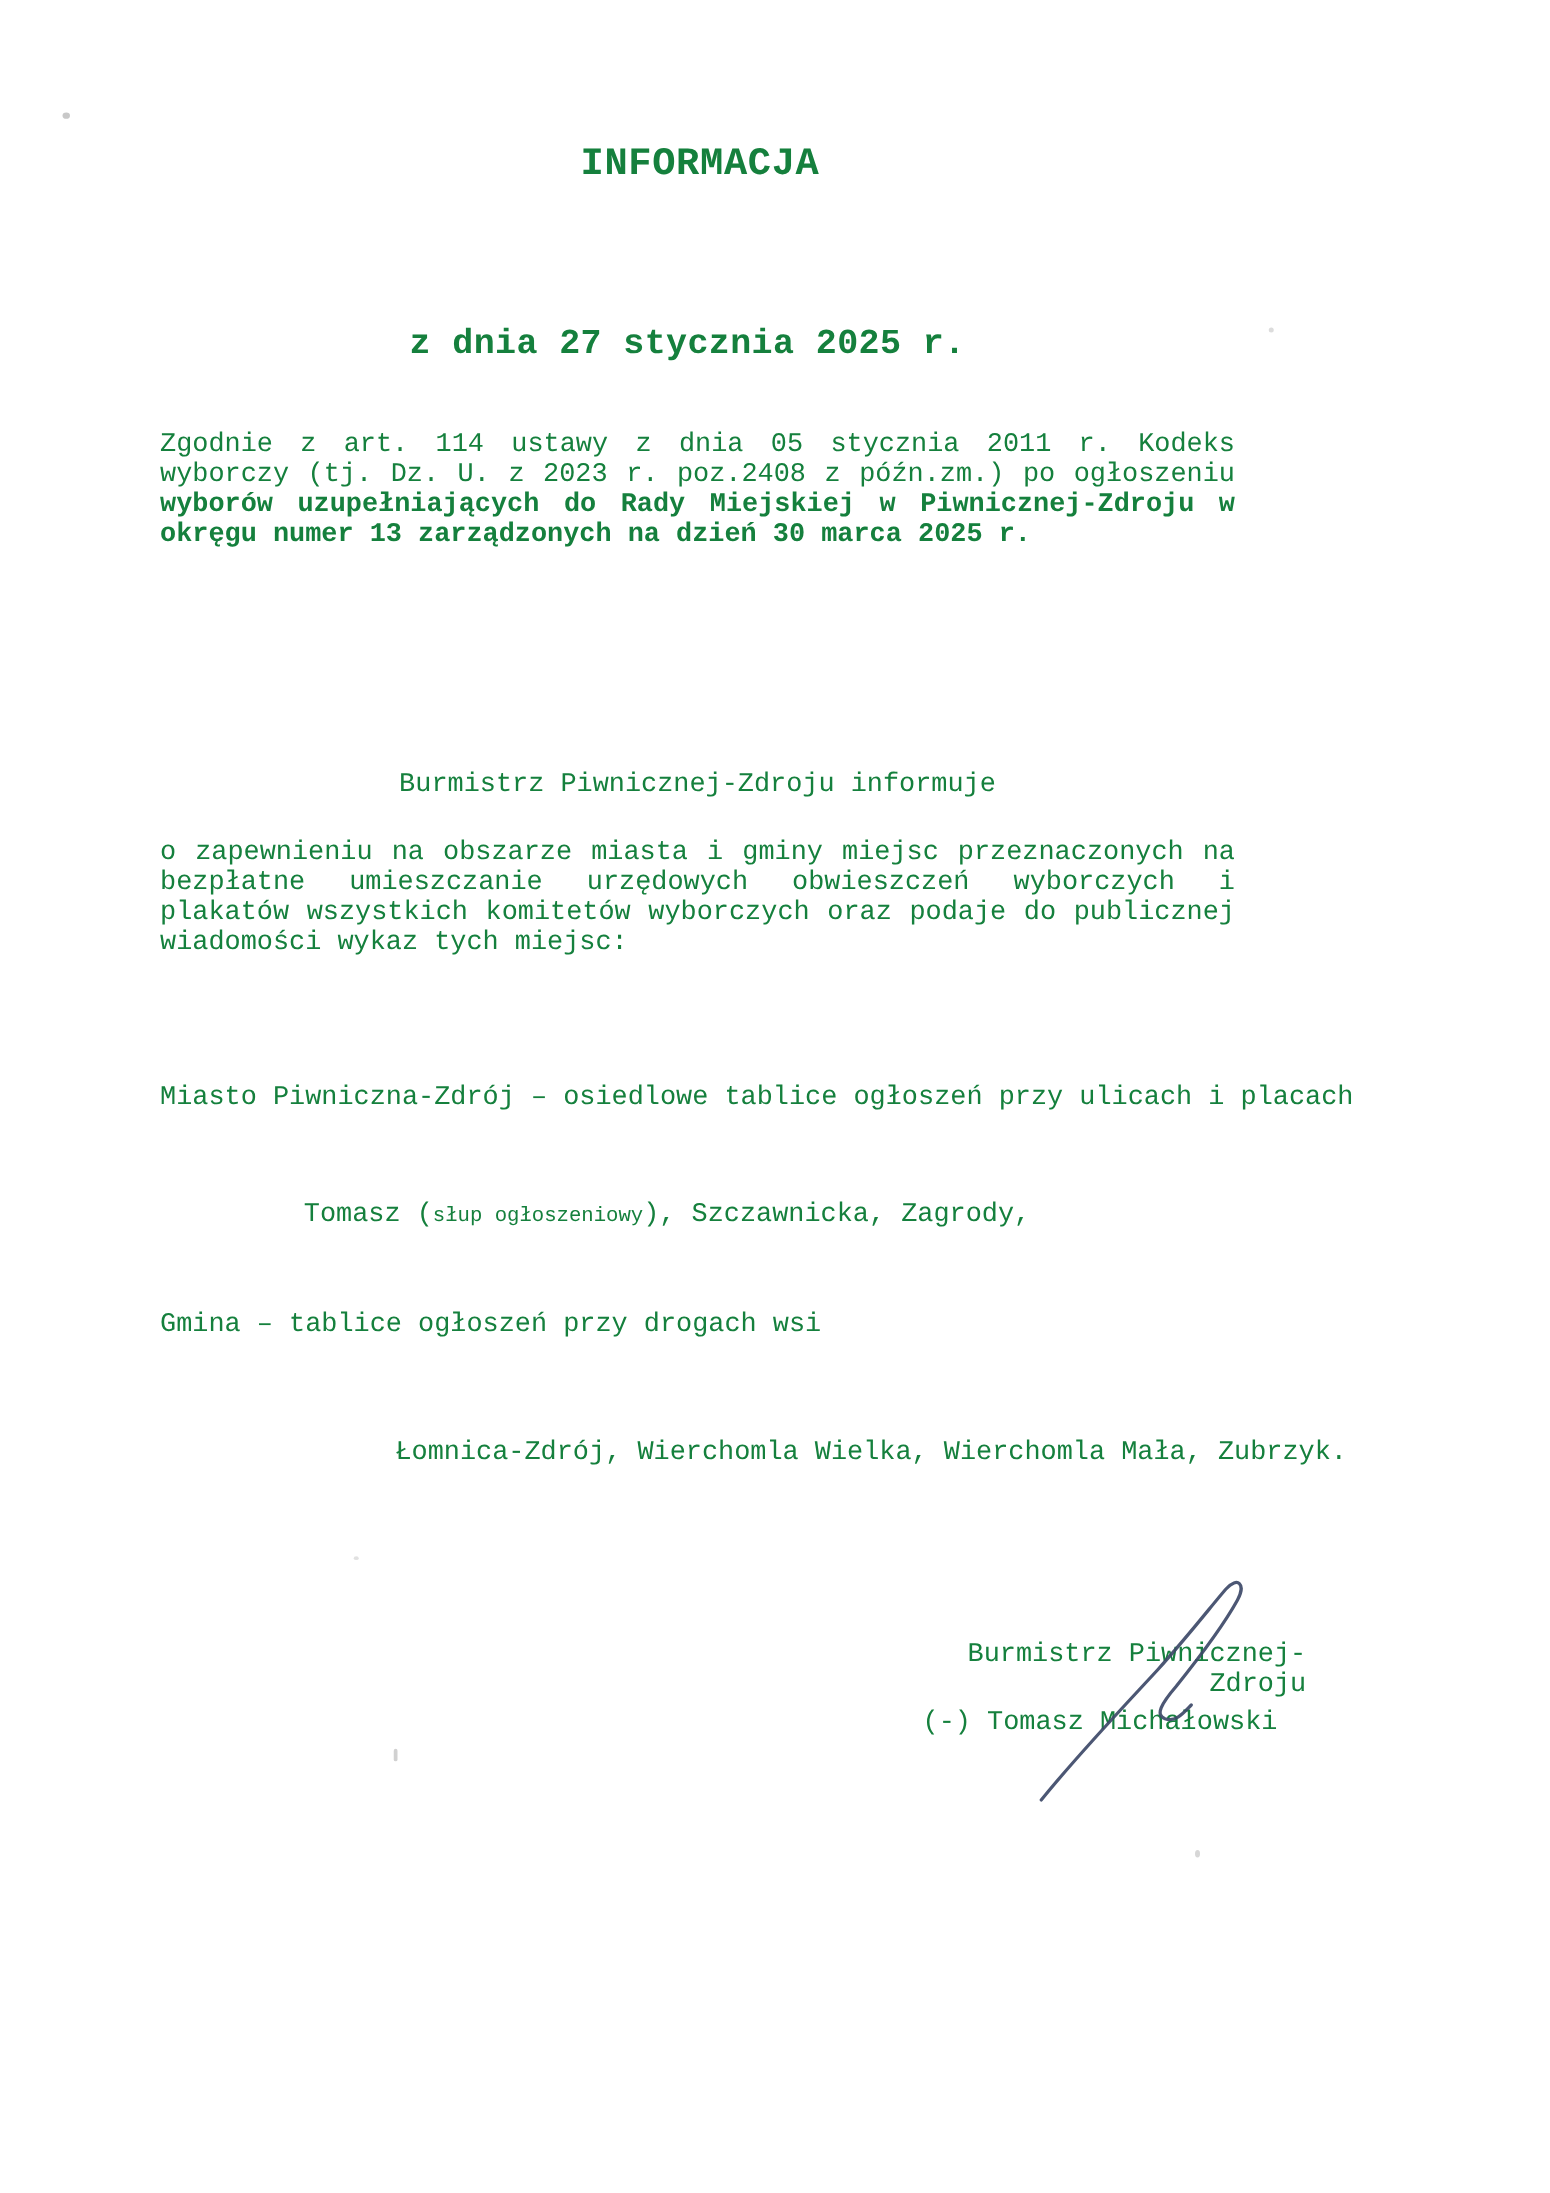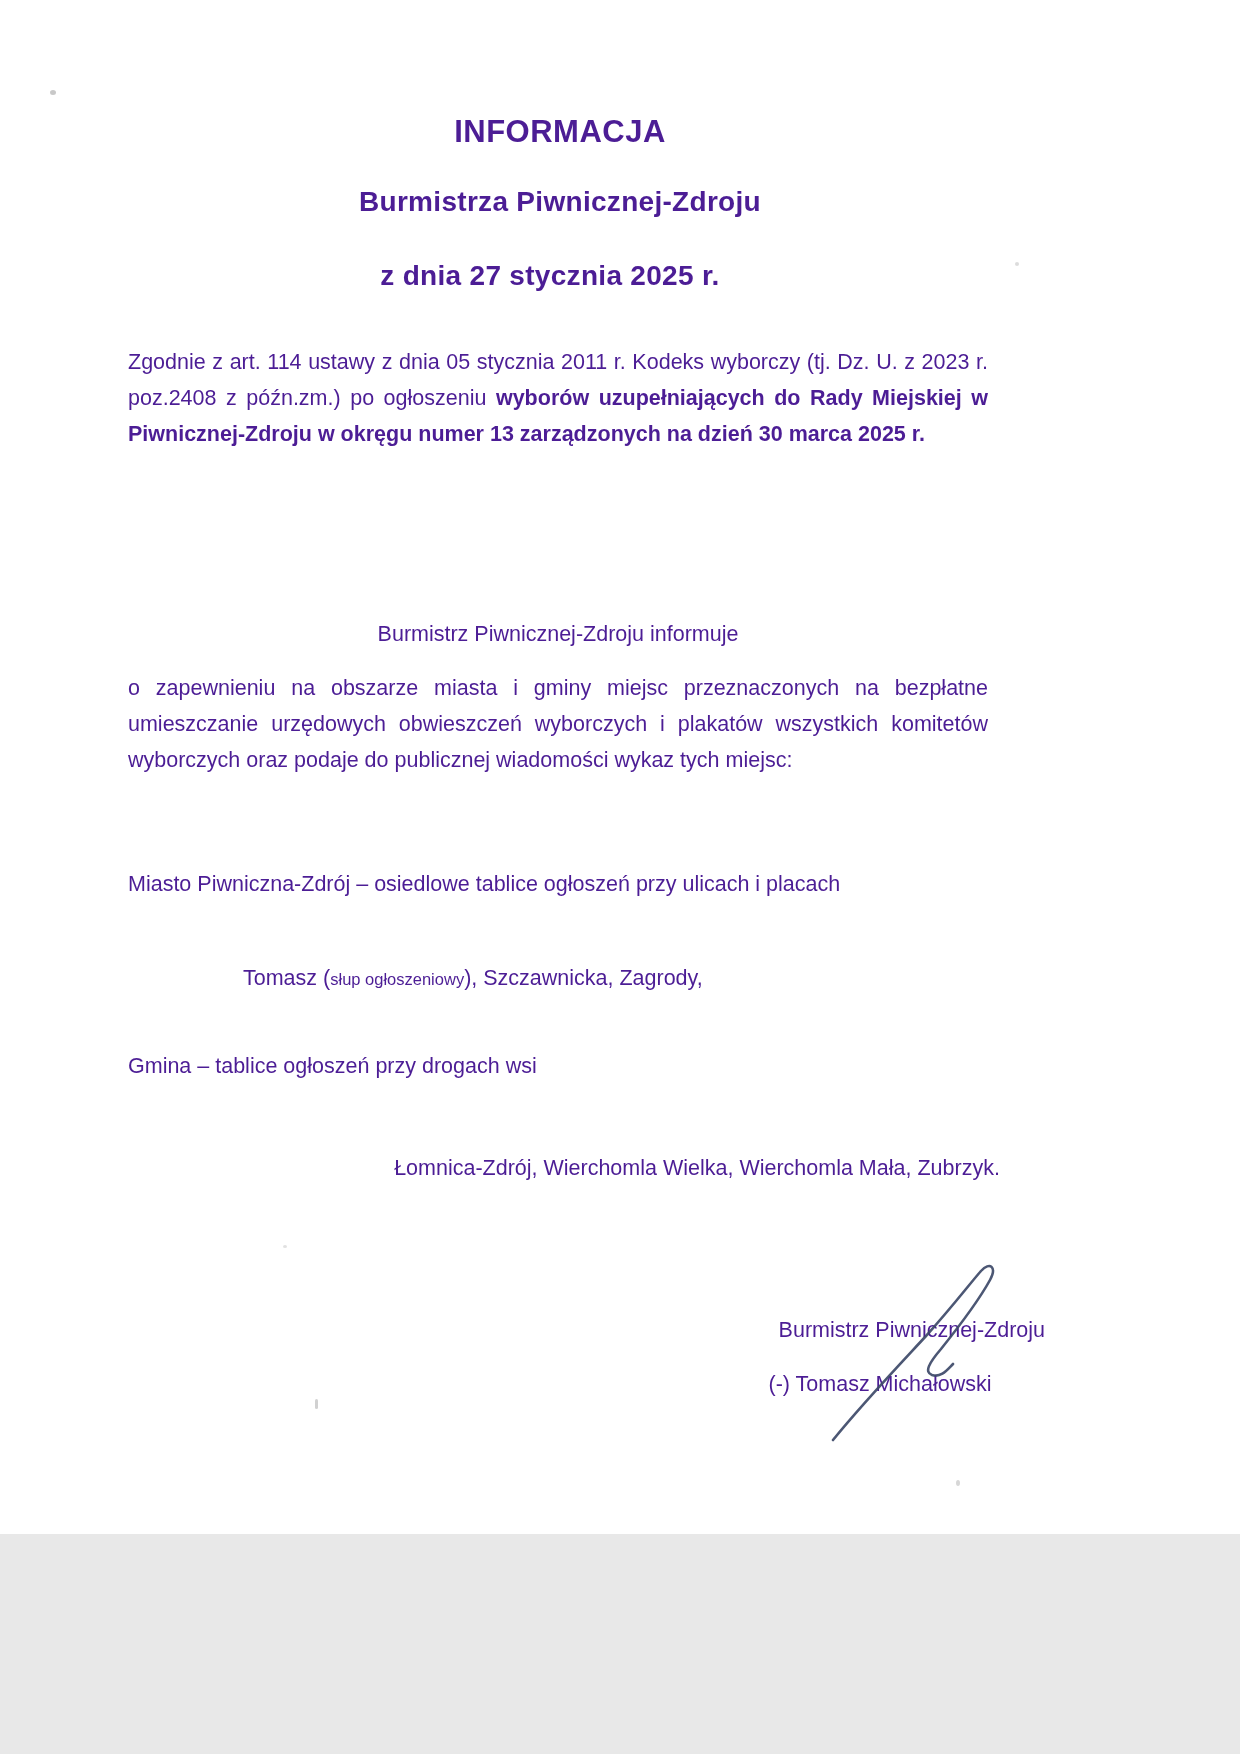--- a/index.html
+++ b/index.html
@@ -1,42 +1,42 @@
 <!DOCTYPE html>
 <html lang="pl"><head>
 <meta charset="utf-8">
 <style>
   html,body{margin:0;padding:0;background:#e8e8e8;}
   .page{
     position:relative;
-    width:1240px;height:1534px;
+    width:1240px;height:1754px;
     margin:0 auto;
     background:#ffffff;
-    font-family:Liberation Sans, sans-serif;
-    color:#4c1d95;
+    font-family:Liberation Mono, monospace;
+    color:#15803d;
     overflow:hidden;
   }
   .abs{position:absolute;}
   .title{
     left:0;top:114px;width:1120px;
     text-align:center;
     font-size:31px;font-weight:bold;letter-spacing:0.5px;
   }
   .subtitle1{
     left:0;top:186px;width:1120px;
     text-align:center;
     font-size:28px;font-weight:bold;letter-spacing:0.3px;
   }
   .subtitle2{
     left:0;top:260px;width:1100px;
     text-align:center;
     font-size:28px;font-weight:bold;letter-spacing:0.3px;
   }
   .body-text{
-    font-size:21.5px;line-height:36px;
+    font-size:21.5px;line-height:24px;
   }
   .para{
     left:128px;width:860px;margin:0;
     text-align:justify;
   }
   .p1{top:344px;}
   .informs{
     left:128px;top:616px;width:860px;
     text-align:center;
   }
@@ -65,21 +65,20 @@
 
 <div class="page">
 
   <div class="speck s1"></div>
   <div class="speck s2"></div>
   <div class="speck s3"></div>
   <div class="speck s4"></div>
   <div class="speck s5"></div>
 
   <div class="abs title">INFORMACJA</div>
-  <div class="abs subtitle1">Burmistrza Piwnicznej-Zdroju</div>
   <div class="abs subtitle2">z dnia 27 stycznia 2025 r.</div>
 
   <p class="abs para body-text p1">
     <span>Zgodnie z art. 114 ustawy z dnia 05 stycznia 2011 r. Kodeks wyborczy (tj. Dz. U. z 2023 r. poz.2408 z późn.zm.) po ogłoszeniu </span><b>wyborów uzupełniających do Rady Miejskiej w Piwnicznej-Zdroju w okręgu numer 13 zarządzonych na dzień 30 marca 2025 r.</b>
   </p>
 
   <div class="abs informs body-text">Burmistrz Piwnicznej-Zdroju informuje</div>
 
   <p class="abs para body-text p2">o zapewnieniu na obszarze miasta i gminy miejsc przeznaczonych na bezpłatne umieszczanie urzędowych obwieszczeń wyborczych i plakatów wszystkich komitetów wyborczych oraz podaje do publicznej wiadomości wykaz tych miejsc:</p>
 

